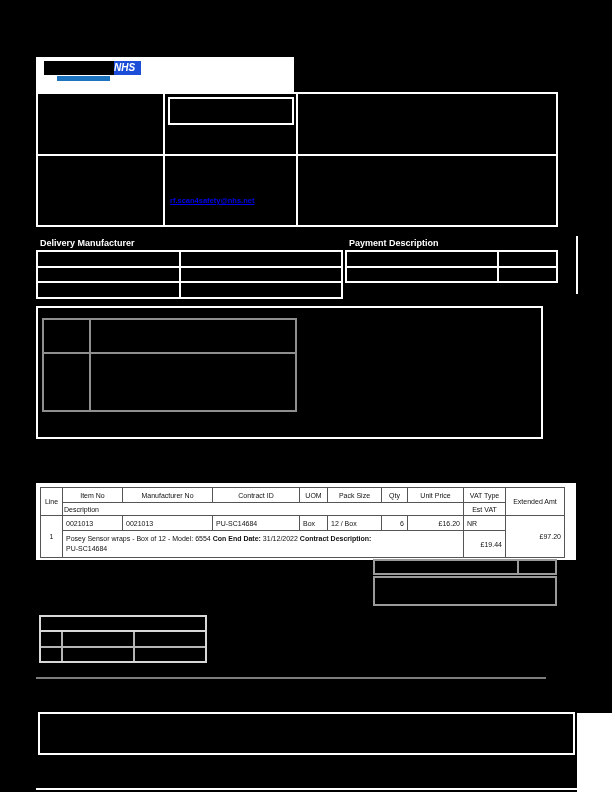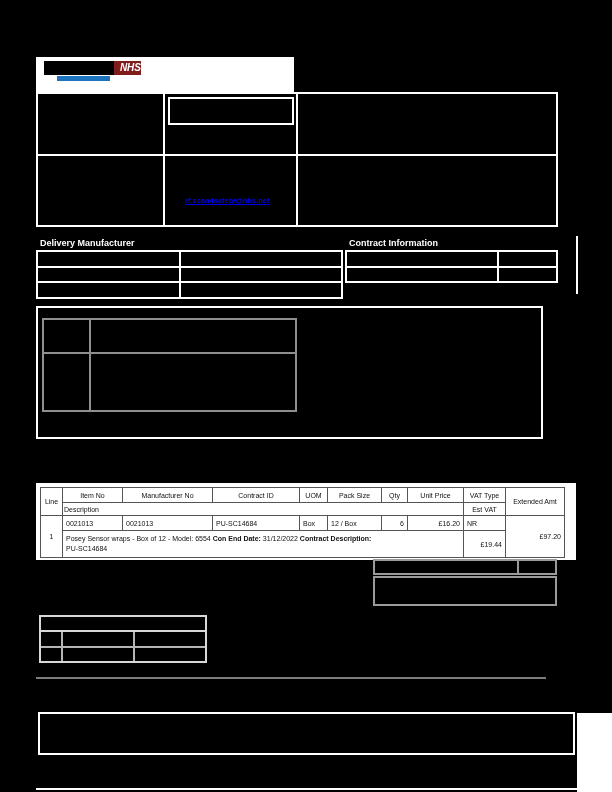--- a/index.html
+++ b/index.html
@@ -6,36 +6,36 @@
   html,body { background:#222; }
   #page {
     position:relative; width:612px; height:792px; background:#000;
     font-family:"Liberation Sans", sans-serif; overflow:hidden;
   }
   .abs { position:absolute; }
 
   
   .top-band { left:36px; top:57px; width:258px; height:35px; background:#fff; }
   .logo-redact { left:8px; top:4px; width:70px; height:14px; background:#000; position:absolute; }
-  .nhs-box { left:78px; top:4px; width:27px; height:14px; background:#7f1d1d; position:absolute;
+  .nhs-box { left:78px; top:4px; width:27px; height:14px; background:#1d4ed8; position:absolute;
              color:#fff; font-weight:bold; font-style:italic; font-size:10px; line-height:14px;
-             text-align:right; letter-spacing:0px; }
+             text-align:left; letter-spacing:0px; }
   .blue-strip { left:21px; top:19px; width:53px; height:5px; background:#1e73be; position:absolute; }
 
   
   .rgrid { display:grid; background:#fff; border:2px solid #fff; gap:2px; }
   .rgrid > .cell { background:#000; }
   .gray.rgrid { background:#8f8f8f; border-color:#8f8f8f; }
 
   .header-table { left:36px; top:92px; width:522px; height:135px;
                   grid-template-columns:125px 131px 1fr; grid-template-rows:60px 1fr; }
   .inset-box { position:absolute; left:130px; top:3px; width:126px; height:28px;
                border:2px solid #fff; background:#000; }
   .email-link { position:absolute; left:132px; top:102px; color:#0000ee; font-size:7.5px;
-                font-weight:bold; text-decoration:underline; cursor:pointer;margin-left:15px; }
+                font-weight:bold; text-decoration:underline; cursor:pointer; }
 
   .sect-label { color:#fff; font-weight:bold; font-size:9px; line-height:11px; }
   .delivery-label { left:40px; top:238px; }
   .payment-label { left:349px; top:238px; }
 
   .delivery-table { left:36px; top:250px; width:307px; height:49px;
                     grid-template-columns:141px 1fr; grid-template-rows:repeat(3,1fr); }
   .payment-table  { left:345px; top:250px; width:213px; height:33px;
                     grid-template-columns:150px 1fr; grid-template-rows:repeat(2,1fr); }
   .payment-right-rule { left:576px; top:236px; width:2px; height:58px; background:#fff; }
@@ -100,21 +100,21 @@
   <div class="abs sect-label delivery-label">Delivery Manufacturer</div>
   <div class="abs rgrid delivery-table">
     <div class="cell"></div>
     <div class="cell"></div>
     <div class="cell"></div>
     <div class="cell"></div>
     <div class="cell"></div>
     <div class="cell"></div>
   </div>
 
-  <div class="abs sect-label payment-label">Contract Information</div>
+  <div class="abs sect-label payment-label">Payment Description</div>
   <div class="abs rgrid payment-table">
     <div class="cell"></div>
     <div class="cell"></div>
     <div class="cell"></div>
     <div class="cell"></div>
   </div>
   <div class="abs payment-right-rule"></div>
 
   <div class="abs notes-outer">
     <div class="rgrid gray notes-inner">

